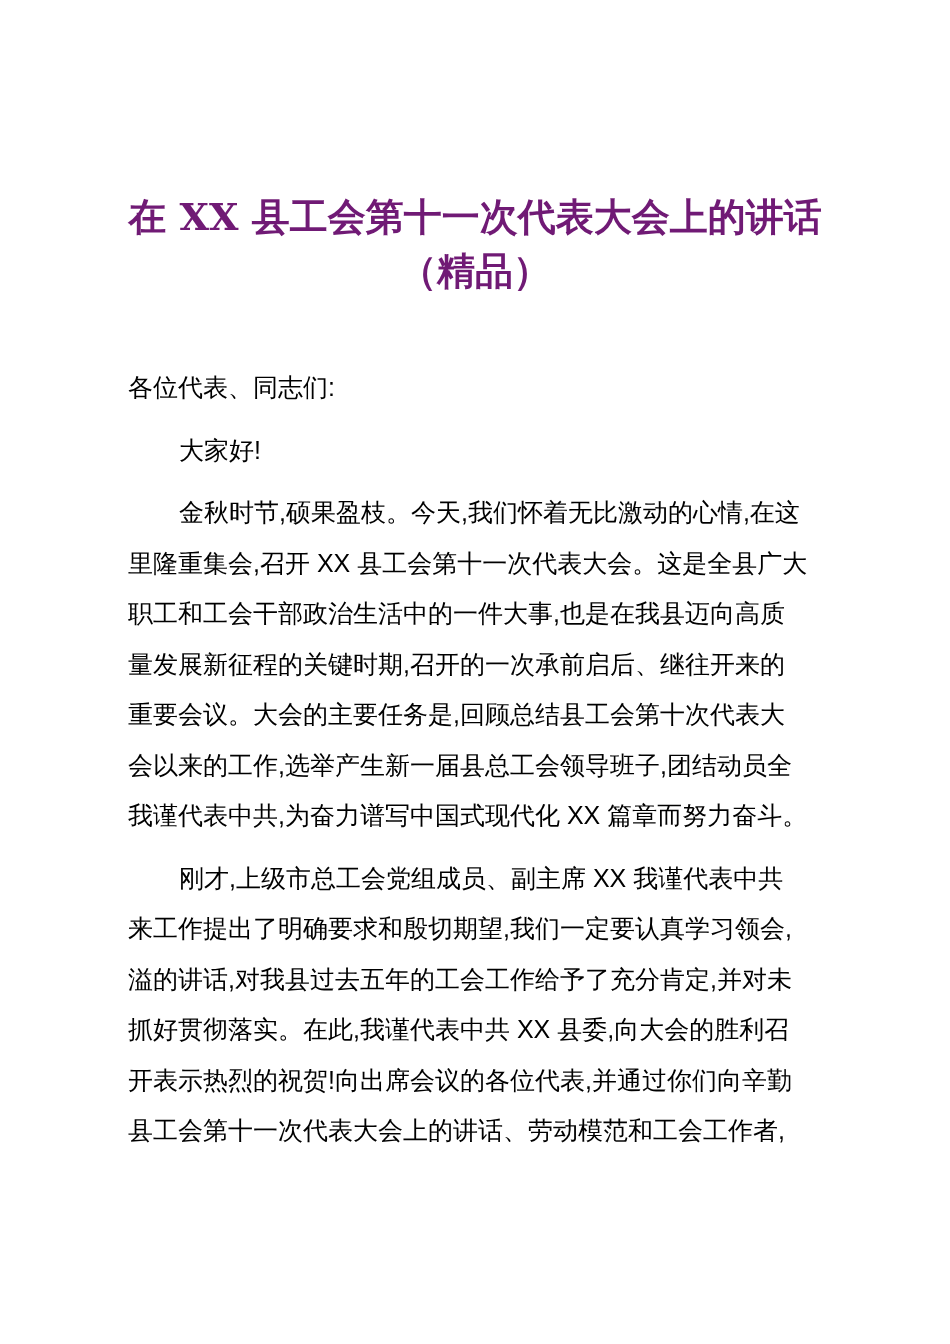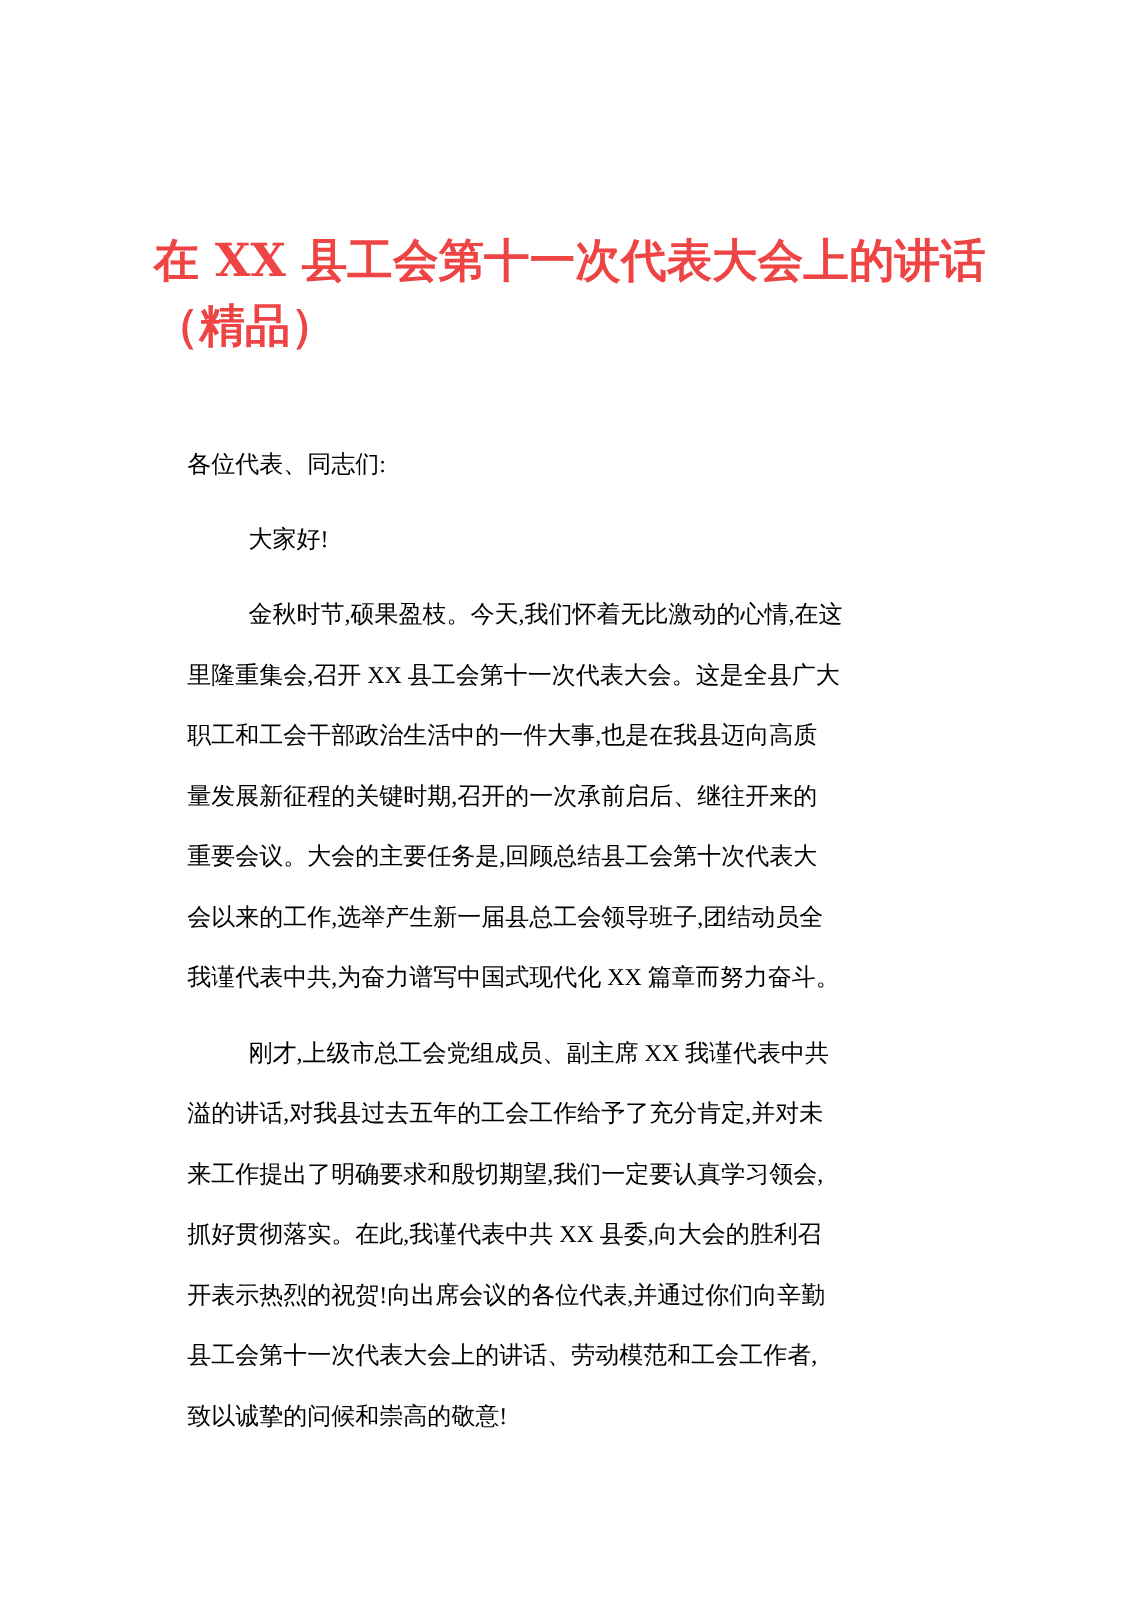--- a/index.html
+++ b/index.html
@@ -20,42 +20,41 @@
       top: 0;
       width: 950px;
       height: 1344px;
       background: #ffffff;
     }
     .title-block {
       position: absolute;
       left: 128px;
       width: 694px;
       top: 190px;
-      text-align: left;
+      text-align: center;
       font-family: "DejaVu Serif", "Liberation Serif", serif;
       font-weight: bold;
       font-size: 38px;
       line-height: 54px;
       letter-spacing: 0px;
-      color: #ef4444;
+      color: #701a75;
     }
     .title-line {
       display: block;
       white-space: nowrap;
     }
     .body {
       position: absolute;
       left: 128px;
       width: 694px;
       top: 362px;
-      font-family: Liberation Serif, serif;
-      font-size: 20px;
+      font-family: Liberation Sans, sans-serif;
+      font-size: 25px;
       line-height: 50.5px;
       color: #000;
-      margin-left: 28px;
     }
     .para {
       margin: 0;
       padding: 0;
     }
     .para.gap {
       margin-top: 12px;
     }
     .line {
       display: block;
@@ -89,22 +88,21 @@
       <span class="line">里隆重集会,召开 XX 县工会第十一次代表大会。这是全县广大</span>
       <span class="line">职工和工会干部政治生活中的一件大事,也是在我县迈向高质</span>
       <span class="line">量发展新征程的关键时期,召开的一次承前启后、继往开来的</span>
       <span class="line">重要会议。大会的主要任务是,回顾总结县工会第十次代表大</span>
       <span class="line">会以来的工作,选举产生新一届县总工会领导班子,团结动员全</span>
       <span class="line">我谨代表中共,为奋力谱写中国式现代化 XX 篇章而努力奋斗。</span>
     </p>
 
     <p class="para gap">
       <span class="line indent">刚才,上级市总工会党组成员、副主席 XX 我谨代表中共</span>
+      <span class="line">来工作提出了明确要求和殷切期望,我们一定要认真学习领会,</span>
       <span class="line">溢的讲话,对我县过去五年的工会工作给予了充分肯定,并对未</span>
-      <span class="line">来工作提出了明确要求和殷切期望,我们一定要认真学习领会,</span>
       <span class="line">抓好贯彻落实。在此,我谨代表中共 XX 县委,向大会的胜利召</span>
       <span class="line">开表示热烈的祝贺!向出席会议的各位代表,并通过你们向辛勤</span>
       <span class="line">县工会第十一次代表大会上的讲话、劳动模范和工会工作者,</span>
-      <span class="line">致以诚挚的问候和崇高的敬意!</span>
     </p>
   </div>
 
 </div>
 
 </body></html>

